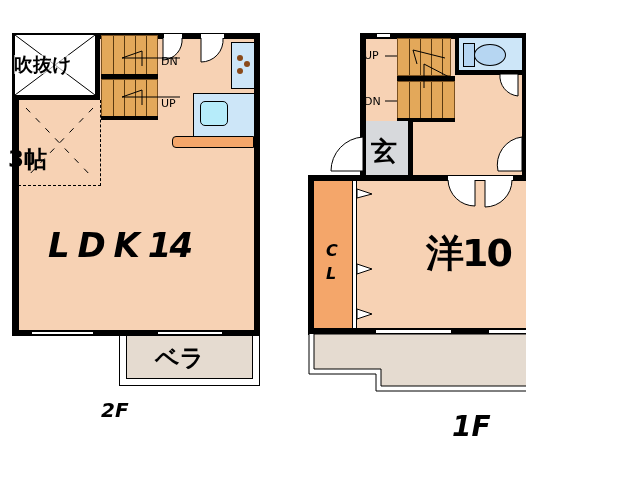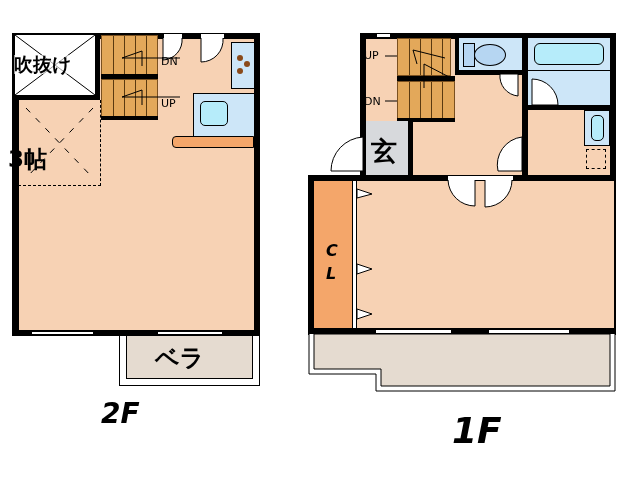--- a/index.html
+++ b/index.html
@@ -1,16 +1,16 @@
 <!DOCTYPE html>
 <html><head>
 <meta charset="utf-8">
 <style>
   html,body{margin:0;padding:0;background:#fff;}
-  #root{position:relative;width:638px;height:480px;overflow:hidden;background:#fff;font-family:"DejaVu Sans",sans-serif;}
+  #root{position:relative;width:526px;height:480px;overflow:hidden;background:#fff;font-family:"DejaVu Sans",sans-serif;}
   .abs{position:absolute;box-sizing:border-box;}
   .wall{background:#000;}
   .room{background:#f7d2b4;}
   .lbl{position:absolute;font-weight:bold;color:#000;white-space:nowrap;line-height:1;}
   .stair{background:#e3a85a;border:1px solid #7a5020;}
   .step{position:absolute;top:0;bottom:0;width:1px;background:#5a3a10;}
   .water{background:#cde6f8;}
   .win{background:#fff;border-top:1px solid #000;border-bottom:1px solid #000;}
   .small{font-size:11px;font-weight:normal;}
 </style>
@@ -78,27 +78,28 @@
   <div class="abs water" style="left:231px;top:42px;width:23px;height:47px;border:1px solid #000;border-right:none;">
     <span style="position:absolute;left:5px;top:12px;width:6px;height:6px;border-radius:50%;background:#8a4a1a;"></span>
     <span style="position:absolute;left:12px;top:18px;width:6px;height:6px;border-radius:50%;background:#8a4a1a;"></span>
     <span style="position:absolute;left:5px;top:25px;width:6px;height:6px;border-radius:50%;background:#8a4a1a;"></span>
   </div>
   <div class="abs water" style="left:193px;top:93px;width:61px;height:43px;border:1px solid #000;border-right:none;border-bottom:none;">
     <span style="position:absolute;left:6px;top:7px;width:26px;height:23px;border-radius:5px;background:#b6ecfa;border:1px solid #000;"></span>
   </div>
   <div class="abs" style="left:172px;top:136px;width:82px;height:12px;background:#f4a66a;border:1px solid #000;border-radius:4px 0 0 4px;"></div>
 
+  <div class="lbl" style="left:48px;top:228px;font-size:34px;letter-spacing:-2px;font-style:italic;">L D K 14</div>
 
   <div class="abs" style="left:119px;top:336px;width:141px;height:50px;border:1px solid #000;border-top:none;background:#fff;padding:0 6px 6px 6px;">
     <div style="width:100%;height:100%;background:#e5dbd0;border:1px solid #000;border-top:none;box-sizing:border-box;"></div>
   </div>
   <div class="lbl" style="left:155px;top:346px;font-size:24px;">ベラ</div>
 
-  <div class="lbl" style="left:101px;top:400px;font-size:28px;font-style:italic;">2F</div>
+  <div class="lbl" style="left:101px;top:400px;font-size:20px;font-style:italic;">2F</div>
 
   <div class="abs room" style="left:364px;top:35px;width:250px;height:140px;"></div>
   <div class="abs wall" style="left:360px;top:33px;width:256px;height:6px;"></div>
   <div class="abs wall" style="left:360px;top:33px;width:6px;height:148px;"></div>
   <div class="abs wall" style="left:610px;top:33px;width:6px;height:300px;"></div>
 
   <div class="abs" style="left:376px;top:33px;width:15px;height:5px;background:#fff;border:1px solid #000;"></div>
 
   <div class="abs stair" style="left:397px;top:38px;width:54px;height:38px;">
     <span class="step" style="left:11px"></span>
@@ -174,20 +175,21 @@
   <div class="abs" style="left:314px;top:181px;width:40px;height:147px;background:#f4a66a;"></div>
   <div class="abs" style="left:352px;top:181px;width:5px;height:147px;background:#fff;border-left:1px solid #000;border-right:1px solid #000;"></div>
   <svg class="abs" style="left:357px;top:186px;" width="20" height="140">
       <path d="M0 3 L15 8 L0 12 Z" fill="#fff" stroke="#000"></path>
       <path d="M0 78 L15 83 L0 88 Z" fill="#fff" stroke="#000"></path>
       <path d="M0 123 L15 128 L0 133 Z" fill="#fff" stroke="#000"></path>
     </svg>
   <div class="lbl" style="left:326px;top:243px;font-size:16px;font-style:italic;">C</div>
   <div class="lbl" style="left:326px;top:266px;font-size:16px;font-style:italic;">L</div>
 
+  <div class="lbl" style="left:426px;top:234px;font-size:38px;letter-spacing:-2px;">洋10</div>
 
   <svg class="abs" style="left:308px;top:334px;" width="308" height="60">
     <path d="M1 0 L1 40 L68 40 L68 57 L307 57 L307 0" fill="#fff" stroke="#000" stroke-width="1"></path>
     <path d="M6 0 L6 35 L73 35 L73 52 L302 52 L302 0 Z" fill="#e5dbd0" stroke="#000" stroke-width="1"></path>
   </svg>
 
-  <div class="lbl" style="left:452px;top:413px;font-size:36px;font-style:italic;">1F</div>
+  <div class="lbl" style="left:452px;top:413px;font-size:28px;font-style:italic;">1F</div>
 </div>
 
 </body></html>

